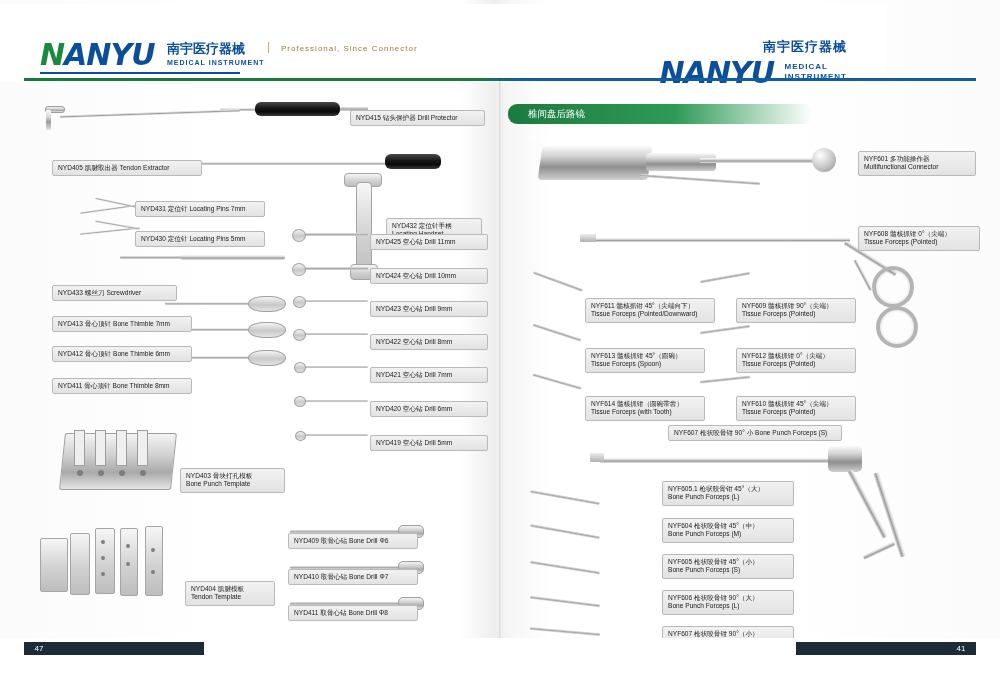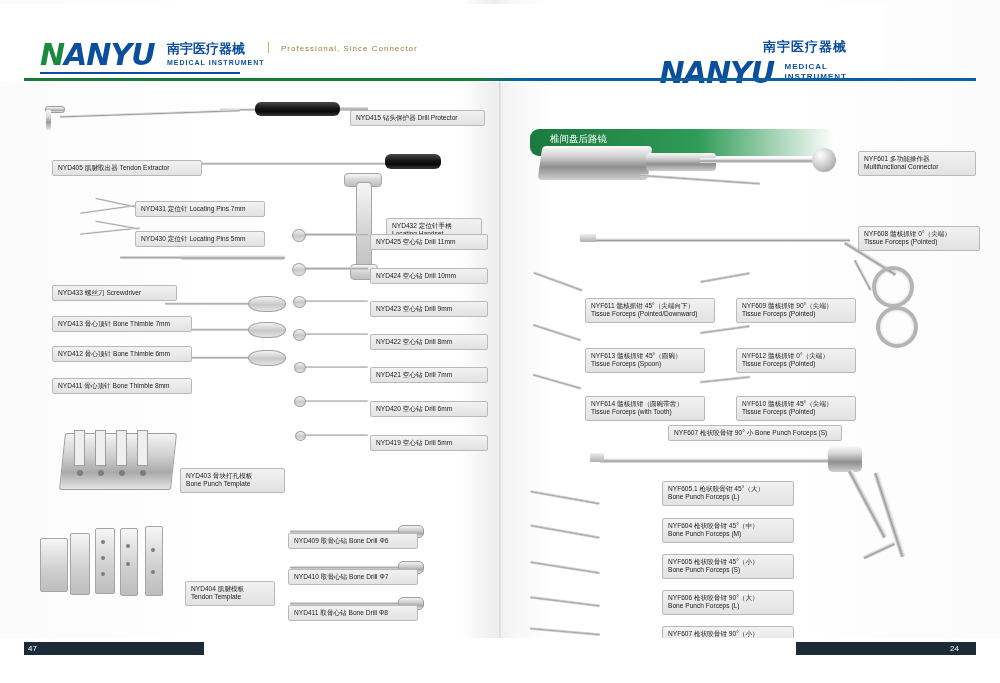--- a/index.html
+++ b/index.html
@@ -61,24 +61,23 @@
     font-size:8px;color:#0b4f9c;font-weight:bold;line-height:10px;letter-spacing:1px;text-align:left;
   }
   
   .content{position:absolute;left:0;top:78px;width:1000px;height:560px;}
   .spine{
     position:absolute;left:499px;top:0;width:2px;height:560px;
     background:linear-gradient(90deg,rgba(0,0,0,0.10),rgba(0,0,0,0.03));
   }
   
   .sect-title{
-    position:absolute;left:530px;top:26px;width:305px;height:27px;
+    position:absolute;left:508px;top:26px;width:305px;height:20px;
     background:linear-gradient(90deg,#1b7a3e 0%,#2f9b57 55%,#ffffff 100%);
     border-radius:9px;
-    margin-top:25px;
   }
   .sect-title span{
     display:block;padding:2px 0 0 10px;font-size:9px;color:#ffffff;
     white-space:nowrap;
   }
   .sect-title .cn{font-size:9.5px;}
   
   .lbl{
     position:absolute;
     background:linear-gradient(180deg,#f2f2f2,#e2e2e2);
@@ -149,21 +148,21 @@
   .foot-bar-l{
     position:absolute;left:24px;top:4px;width:180px;height:13px;
     background:#1d2b38;
   }
   .foot-bar-r{
     position:absolute;right:24px;top:4px;width:180px;height:13px;
     background:#1d2b38;
   }
   .pg{
     position:absolute;top:4px;width:22px;height:13px;color:#fff;font-size:8px;
-    line-height:13px;
+    text-align:center;line-height:13px;
   }
   .foot-url{
     position:absolute;top:4px;font-size:8px;color:#1d2b38;line-height:13px;
     letter-spacing:0.3px;
   }
 </style>
 </head>
 <body>
 
 <div class="page">
@@ -490,16 +489,16 @@
       <span class="l2">Bone Punch Forceps (S)</span>
     </div>
   </div>
 
   <div class="footer">
     <div class="foot-bar-l"></div>
     <div class="pg" style="left:28px;">47</div>
     <div class="foot-url" style="left:56px;">WWW.NANYU-MEDICAL.COM</div>
     <div class="foot-bar-r"></div>
     <div class="foot-url" style="right:72px;">WWW.NANYU-MEDICAL.COM</div>
-    <div class="pg" style="right:28px;">24</div>
+    <div class="pg" style="right:28px;">41</div>
   </div>
 
 </div>
 
 </body></html>

